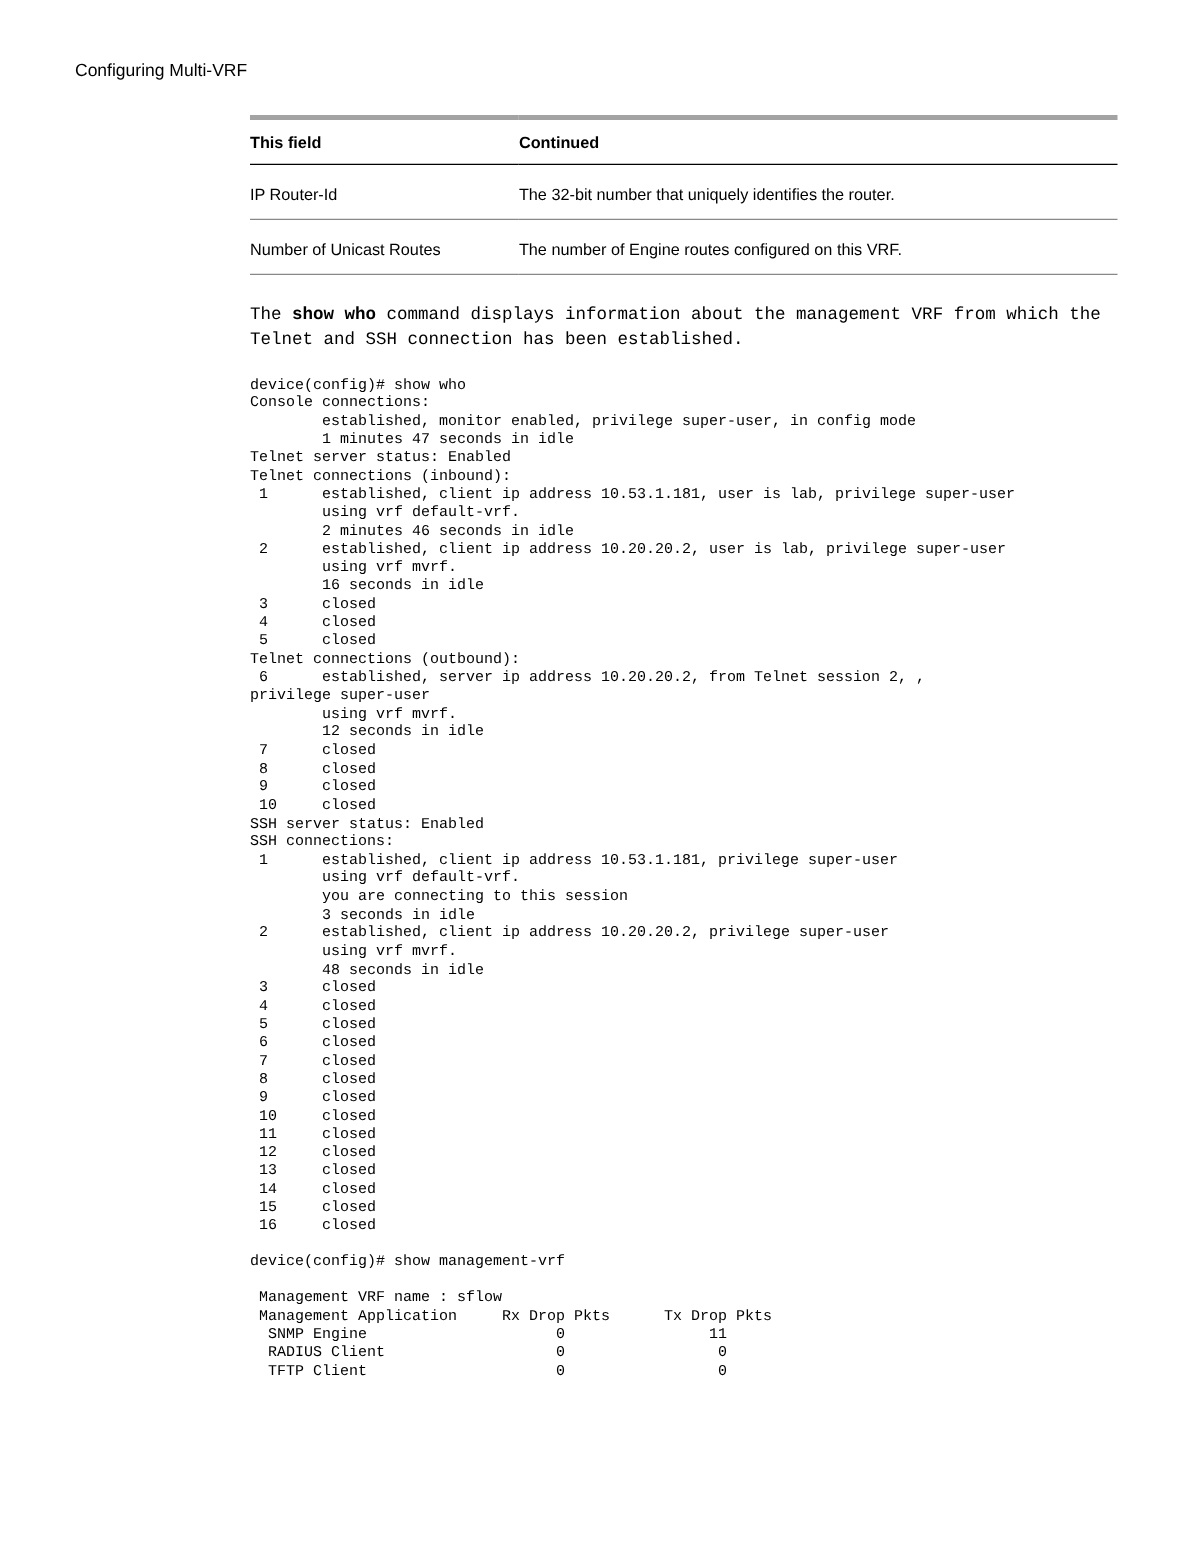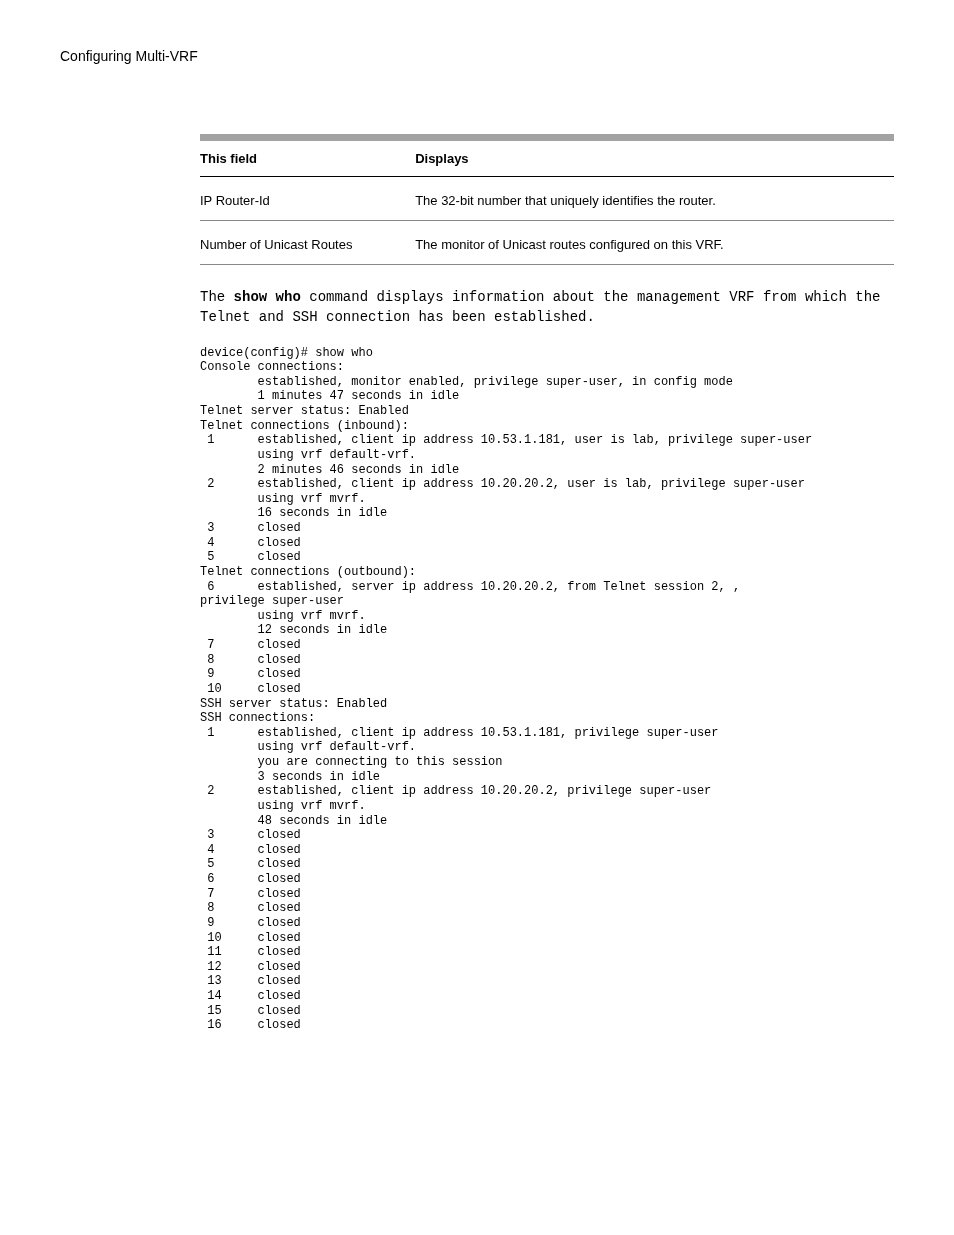--- a/index.html
+++ b/index.html
@@ -7,39 +7,39 @@
     font-size: 13px;
     color: #000;
     margin: 0;
     padding: 48px 60px 40px 60px;
     width: 954px;
     box-sizing: border-box;
     background: #fff;
   }
   .header-title {
     font-size: 14px;
-    margin-bottom: 70px;
+    margin-bottom: 28px;
   }
   .content {
     margin-left: 140px;
   }
   .table-caption {
     font-size: 13px;
     margin-bottom: 6px;
   }
   .table-caption b {
     font-weight: bold;
   }
   table.tbl {
     width: 100%;
     border-collapse: collapse;
     margin-bottom: 22px;
   }
   table.tbl thead tr {
-    border-top: 7px solid #a3a3a3;
+    border-top: 4px solid #a3a3a3;
     border-bottom: 1px solid #000;
   }
   table.tbl th {
     text-align: left;
     font-weight: bold;
     padding: 10px 6px 10px 0;
     font-size: 13px;
   }
   table.tbl td {
     padding: 16px 6px 12px 0;
@@ -76,31 +76,31 @@
 
 <div class="header-title">Configuring Multi-VRF</div>
 
 <div class="content">
 
 
   <table class="tbl">
     <thead>
       <tr>
         <th>This field</th>
-        <th>Displays</th>
+        <th>Continued</th>
       </tr>
     </thead>
     <tbody>
       <tr>
         <td>IP Router-Id</td>
         <td>The 32-bit number that uniquely identifies the router.</td>
       </tr>
       <tr>
         <td>Number of Unicast Routes</td>
-        <td>The monitor of Unicast routes configured on this VRF.</td>
+        <td>The number of Engine routes configured on this VRF.</td>
       </tr>
     </tbody>
   </table>
 
   <p class="body">
     <span>The </span><b>show who</b><span> command displays information about the management VRF from which the Telnet and SSH connection has been established.</span>
   </p>
 
   <pre class="console">device(config)# show who
 Console connections:
@@ -145,14 +145,21 @@
  10     closed
  11     closed
  12     closed
  13     closed
  14     closed
  15     closed
  16     closed</pre>
 
 
 
+  <pre class="console">device(config)# show management-vrf
+
+ Management VRF name : sflow
+ Management Application     Rx Drop Pkts      Tx Drop Pkts
+  SNMP Engine                     0                11
+  RADIUS Client                   0                 0
+  TFTP Client                     0                 0</pre>
 
 </div>
 
 </body></html>

